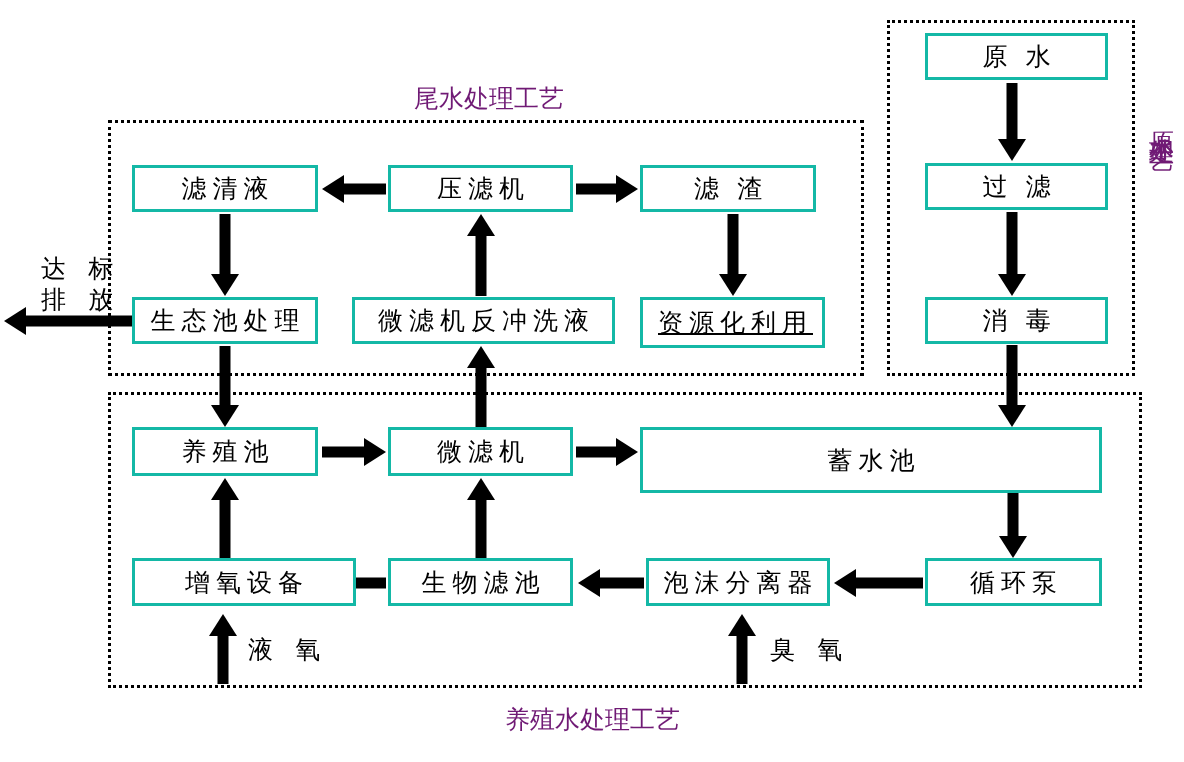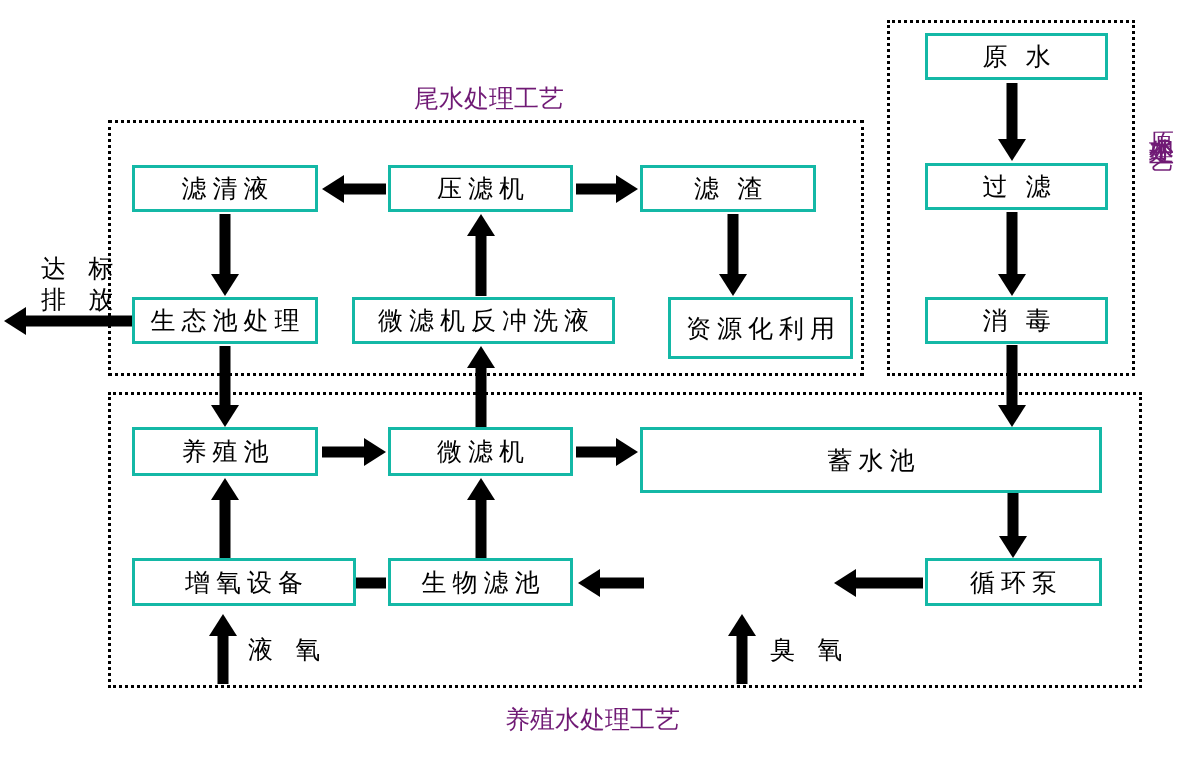--- a/index.html
+++ b/index.html
@@ -157,21 +157,21 @@
 
   <div class="arrow right" style="left:576px; top:170px; width:62px; height:37px;">
     <div class="shaft" style="width:42px;"></div>
     <div class="head"></div>
   </div>
 
   <div class="box" style="left:132px; top:297px; width:186px; height:47px;">生态池处理</div>
 
   <div class="box" style="left:352px; top:297px; width:263px; height:47px;">微滤机反冲洗液</div>
 
-  <div class="box" style="left:668px; top:297px; width:185px; height:62px;">资源化利用</div>
+  <div class="box" style="left:640px; top:297px; width:185px; height:51px;text-decoration:underline;">资源化利用</div>
 
   <div class="arrow down" style="left:205px; top:214px; width:40px; height:82px;">
     <div class="shaft" style="height:60px;"></div>
     <div class="head"></div>
   </div>
 
   <div class="arrow up" style="left:461px; top:214px; width:40px; height:82px;">
     <div class="shaft" style="height:60px;"></div>
     <div class="head"></div>
   </div>
@@ -212,20 +212,21 @@
 
   <div class="arrow right" style="left:576px; top:433px; width:62px; height:37px;">
     <div class="shaft" style="width:42px;"></div>
     <div class="head"></div>
   </div>
 
   <div class="box" style="left:132px; top:558px; width:224px; height:48px;">增氧设备</div>
 
   <div class="box" style="left:388px; top:558px; width:185px; height:48px;">生物滤池</div>
 
+  <div class="box" style="left:646px; top:558px; width:184px; height:48px;">泡沫分离器</div>
 
   <div class="box" style="left:925px; top:558px; width:177px; height:48px;">循环泵</div>
 
   <div class="arrow up" style="left:205px; top:478px; width:40px; height:80px;">
     <div class="shaft" style="height:58px;"></div>
     <div class="head"></div>
   </div>
 
   <div class="arrow up" style="left:461px; top:478px; width:40px; height:80px;">
     <div class="shaft" style="height:58px;"></div>

